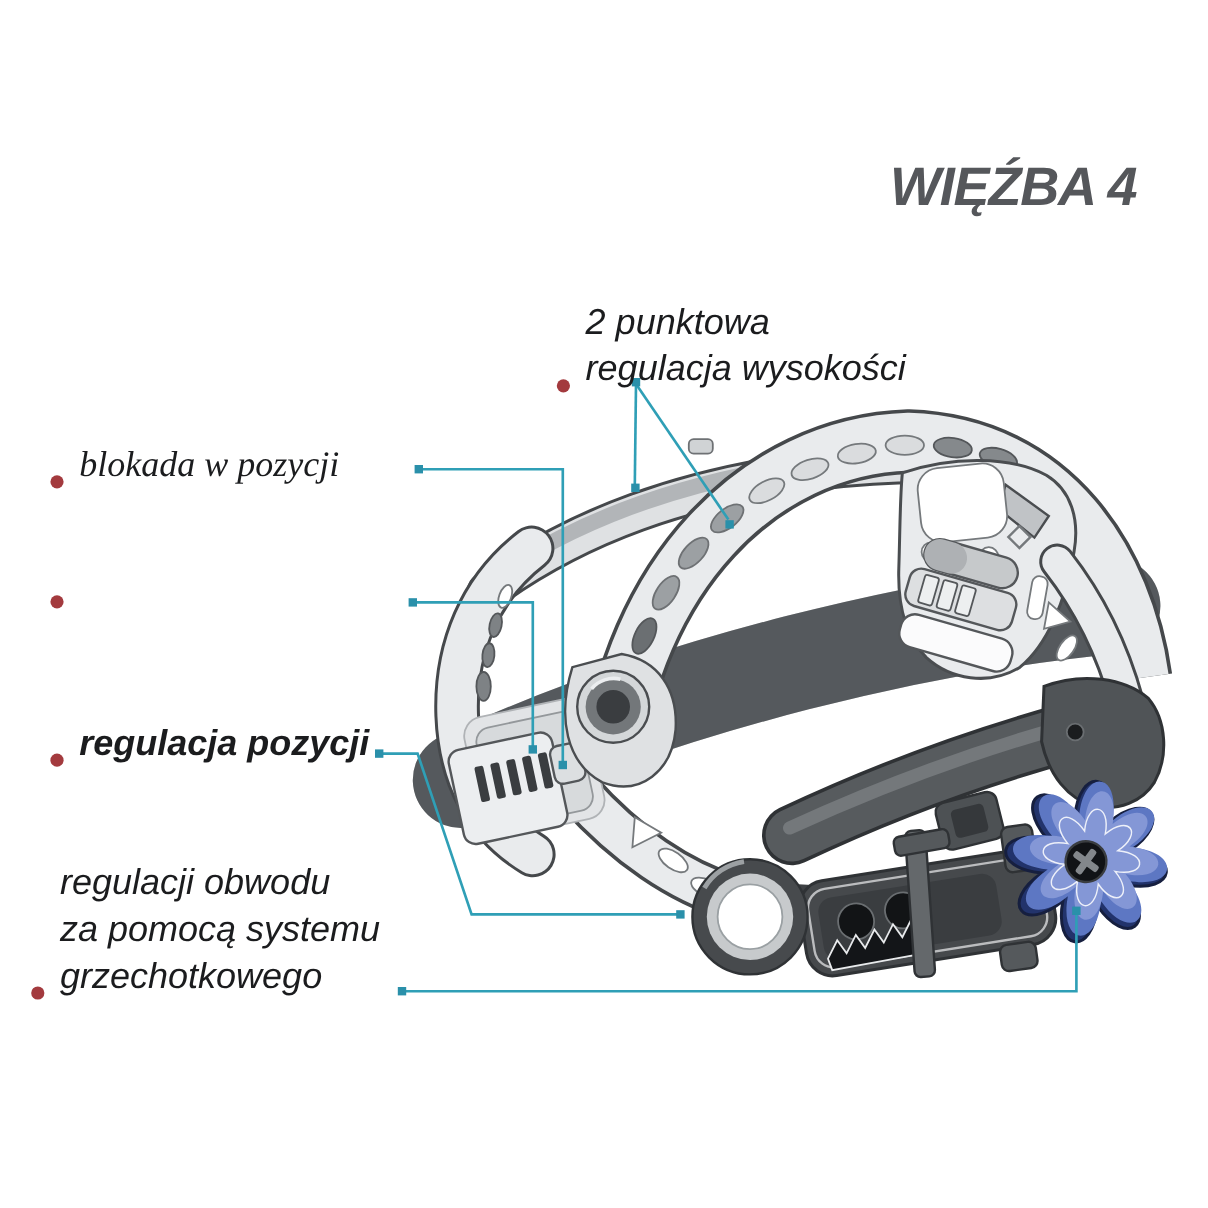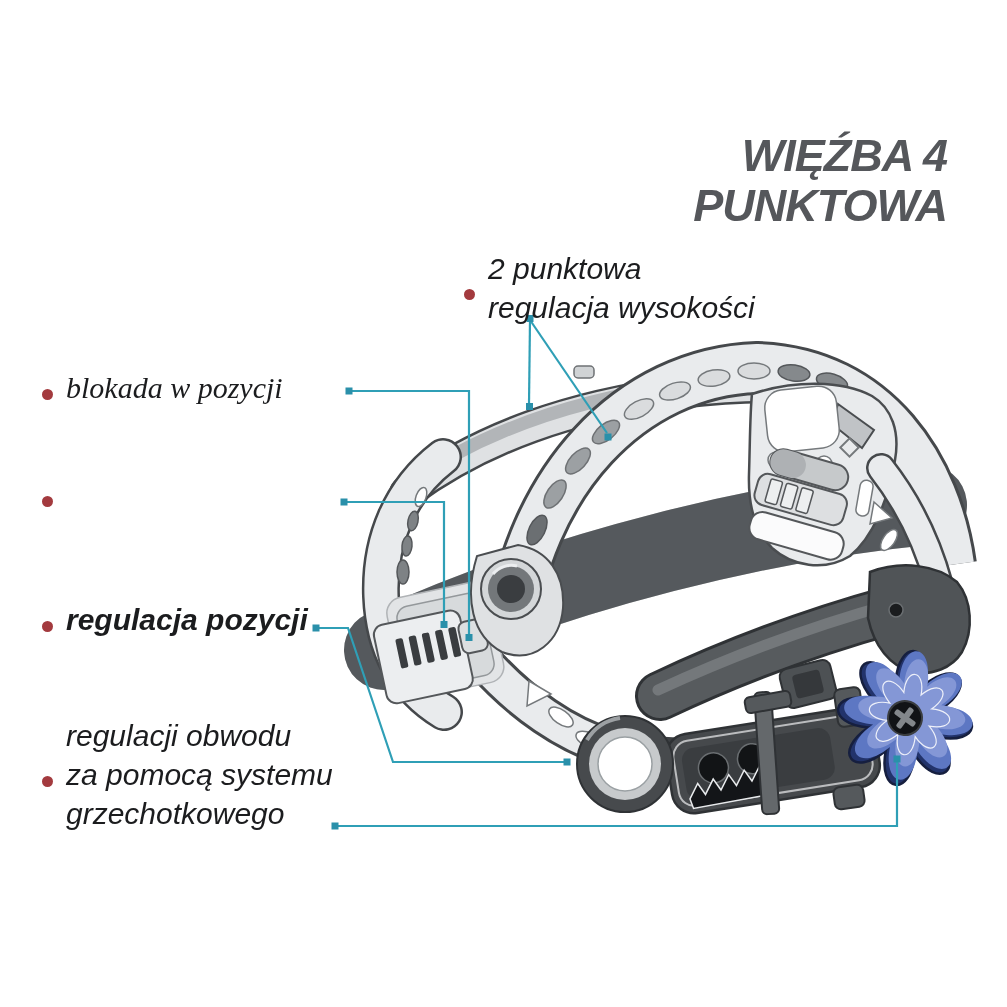--- a/index.html
+++ b/index.html
@@ -15,34 +15,34 @@
     font-family:"Liberation Sans",sans-serif;overflow:hidden;}
   .stage{position:relative;width:1007px;height:1007px;background:var(--background);margin-left:12px;}
   svg.art{position:absolute;left:0;top:0;width:1007px;height:1007px;}
 
   .title{
     position:absolute;top:131px;right:72px;text-align:right;
     font-size:45px;line-height:50px;font-weight:800;font-style:italic;
     color:var(--title-gray);letter-spacing:-1px;
   }
   .annotation{
-    position:absolute;display:flex;align-items:center;
+    position:absolute;display:flex;align-items:flex-end;
     font-style:italic;color:var(--text-black);
     font-size:30px;line-height:39px;
   }
   .annotation .bullet{
     width:11px;height:11px;border-radius:50%;
     background:var(--bullet-red);flex:0 0 auto;
     margin-top:13px;margin-right:13px;
   }
   .a1{left:452px;top:249px;}
   .a2{left:30px;top:368px;font-family:Liberation Serif, serif;}
   .a3{left:30px;top:483px;}
   .a4{left:30px;top:600px;font-weight:bold;}
-  .a5{left:30px;top:716px;}
+  .a5{left:14px;top:716px;}
   .conn{stroke:var(--accent-teal);stroke-width:2.2;fill:none;}
   .dot{fill:var(--accent-dot);}
 </style>
 </head>
 <body>
 
 <div class="stage">
 
   <svg class="art" viewBox="0 0 1007 1007">
 
@@ -218,21 +218,20 @@
       <g>
         <path class="conn" d="M 323,826 H 885 V 762"></path>
         <rect class="dot" x="319.5" y="822.5" width="7" height="7"></rect>
         <rect class="dot" x="881.5" y="755.5" width="7" height="7"></rect>
       </g>
     </g>
   </svg>
 
   <div class="title">
     <div>WIĘŹBA 4</div>
-    <div>PUNKTOWA</div>
   </div>
 
   <div class="annotation a1">
     <span class="bullet"></span>
     <div>
       <div>2 punktowa</div>
       <div>regulacja wysokości</div>
     </div>
   </div>
 

